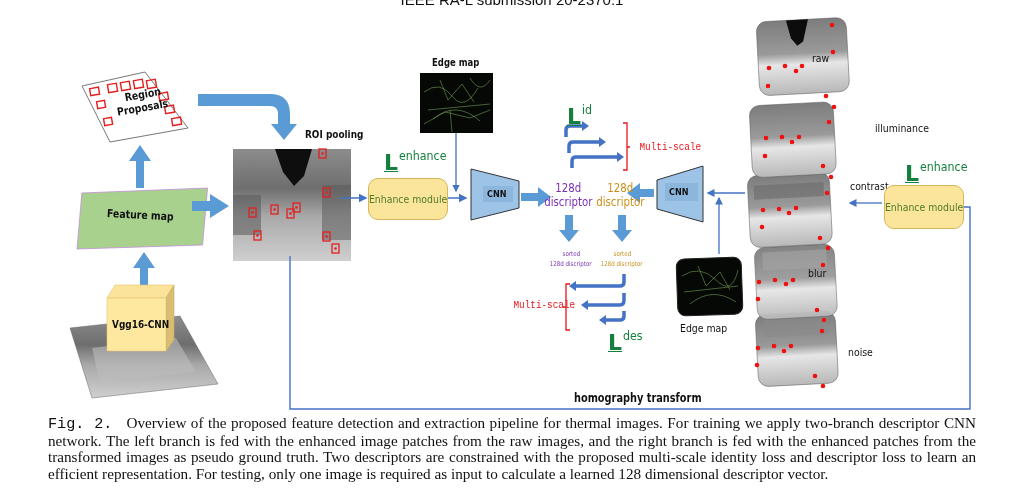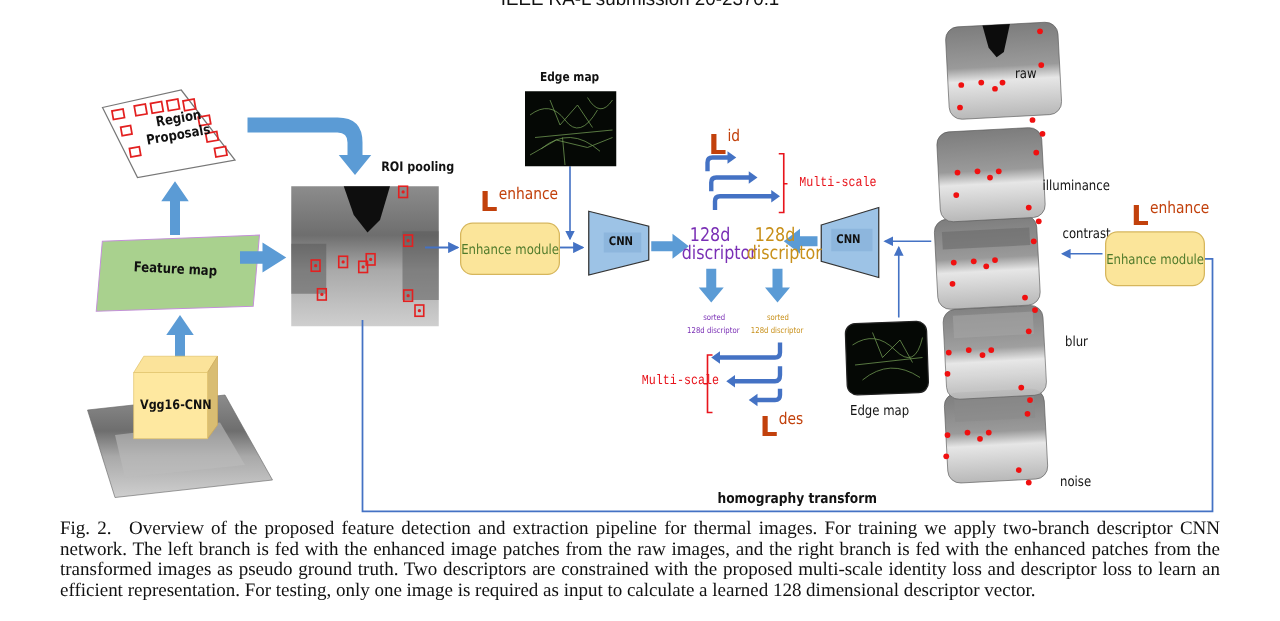--- a/index.html
+++ b/index.html
@@ -1,36 +1,36 @@
 <!DOCTYPE html>
 <html><head>
 <meta charset="utf-8">
 <style>
   html, body { margin:0; padding:0; background:#fff; }
   body { width:1024px; height:497px; position:relative; overflow:hidden; font-family:"Liberation Sans", sans-serif; }
   .abs { position:absolute; }
   #header { left:0; width:1024px; top:-9px; text-align:center; font-family:"Liberation Sans", sans-serif; font-size:15px; color:#111; }
   #fig { left:0; top:0; width:1024px; height:415px; }
   .lbl { font-family:"DejaVu Sans", sans-serif; font-weight:bold; color:#111; white-space:nowrap; transform:scaleX(0.85); transform-origin:left center; }
-  .loss { color:#c2410c; font-family:"DejaVu Sans", sans-serif; white-space:nowrap; }
+  .loss { color:#15803d; font-family:"DejaVu Sans", sans-serif; white-space:nowrap;text-decoration:underline; }
   .loss .L { font-family:"DejaVu Sans", sans-serif; font-size:22px; font-weight:bold; }
   .loss .sub { font-size:13px; vertical-align:10px; margin-left:1px; transform:scaleX(0.85); display:inline-block; transform-origin:left center; }
   .enh-box { background:#fbe59a; border:1px solid #d6b65c; border-radius:10px; color:#4f7a2b; font-family:"DejaVu Sans", sans-serif; font-size:11px; display:flex; align-items:center; justify-content:center; }
   .enh-box span { transform:scaleX(0.85); display:inline-block; white-space:nowrap; }
-  .desc { font-family:"DejaVu Sans", sans-serif; font-size:15px; text-align:center; line-height:14px; }
+  .desc { font-family:"DejaVu Sans", sans-serif; font-size:12px; text-align:center; line-height:14px; }
   .desc span { display:inline-block; transform:scaleX(0.85); }
   .purple { color:#7a2fb5; }
   .gold { color:#c8901a; }
   .sorted { font-size:6.5px; line-height:10px;text-decoration:underline; }
   .ms { font-family:Liberation Mono, monospace; font-size:11px; color:#e8141c; white-space:nowrap; }
   .ms span { display:inline-block; transform:scaleX(0.85); }
   .side-lbl { font-family:"DejaVu Sans", sans-serif; font-size:11px; color:#111; white-space:nowrap; }
   .side-lbl span { display:inline-block; transform:scaleX(0.85); transform-origin:left center; }
   #caption { left:48px; top:415px; width:928px; font-family:"Liberation Serif", serif; font-size:15.2px; line-height:16.5px; color:#111; text-align:justify; }
-  #caption .fignum { margin-right:14px; }
+  #caption .fignum { margin-right:14px;font-family:Liberation Mono, monospace; }
 </style>
 </head>
 <body>
 
 <div id="header" class="abs">IEEE RA-L submission 20-2370.1</div>
 
 <div id="fig" class="abs">
   <svg width="1024" height="415" style="position:absolute;left:0;top:0">
     <defs>
       <marker id="thinArrow" markerWidth="8" markerHeight="8" refX="7" refY="4" orient="auto">
@@ -301,24 +301,24 @@
   </div>
 
   <div class="abs ms" style="left:508px;top:299px;"><span>Multi-scale</span></div>
   <div class="abs loss" style="left:608px;top:328px;">
     <span class="L">L</span><span class="sub">des</span>
   </div>
 
   <div class="abs side-lbl" style="left:680px;top:322px;"><span>Edge map</span></div>
 
   <div class="abs side-lbl" style="left:812px;top:52px;"><span>raw</span></div>
-  <div class="abs side-lbl" style="left:834px;top:122px;margin-top:20px;"><span>illuminance</span></div>
+  <div class="abs side-lbl" style="left:875px;top:122px;"><span>illuminance</span></div>
   <div class="abs side-lbl" style="left:850px;top:180px;"><span>contrast</span></div>
-  <div class="abs side-lbl" style="left:852px;top:267px;"><span>blur</span></div>
-  <div class="abs side-lbl" style="left:848px;top:346px;margin-top:33px;"><span>noise</span></div>
+  <div class="abs side-lbl" style="left:808px;top:267px;"><span>blur</span></div>
+  <div class="abs side-lbl" style="left:848px;top:346px;"><span>noise</span></div>
 
   <div class="abs loss" style="left:905px;top:159px;">
     <span class="L">L</span><span class="sub">enhance</span>
   </div>
   <div class="abs enh-box" style="left:884px;top:185px;width:78px;height:42px;">
     <span>Enhance module</span>
   </div>
 
   <div class="abs lbl" style="left:574px;top:391px;font-size:11.5px;">homography transform</div>
 </div>

